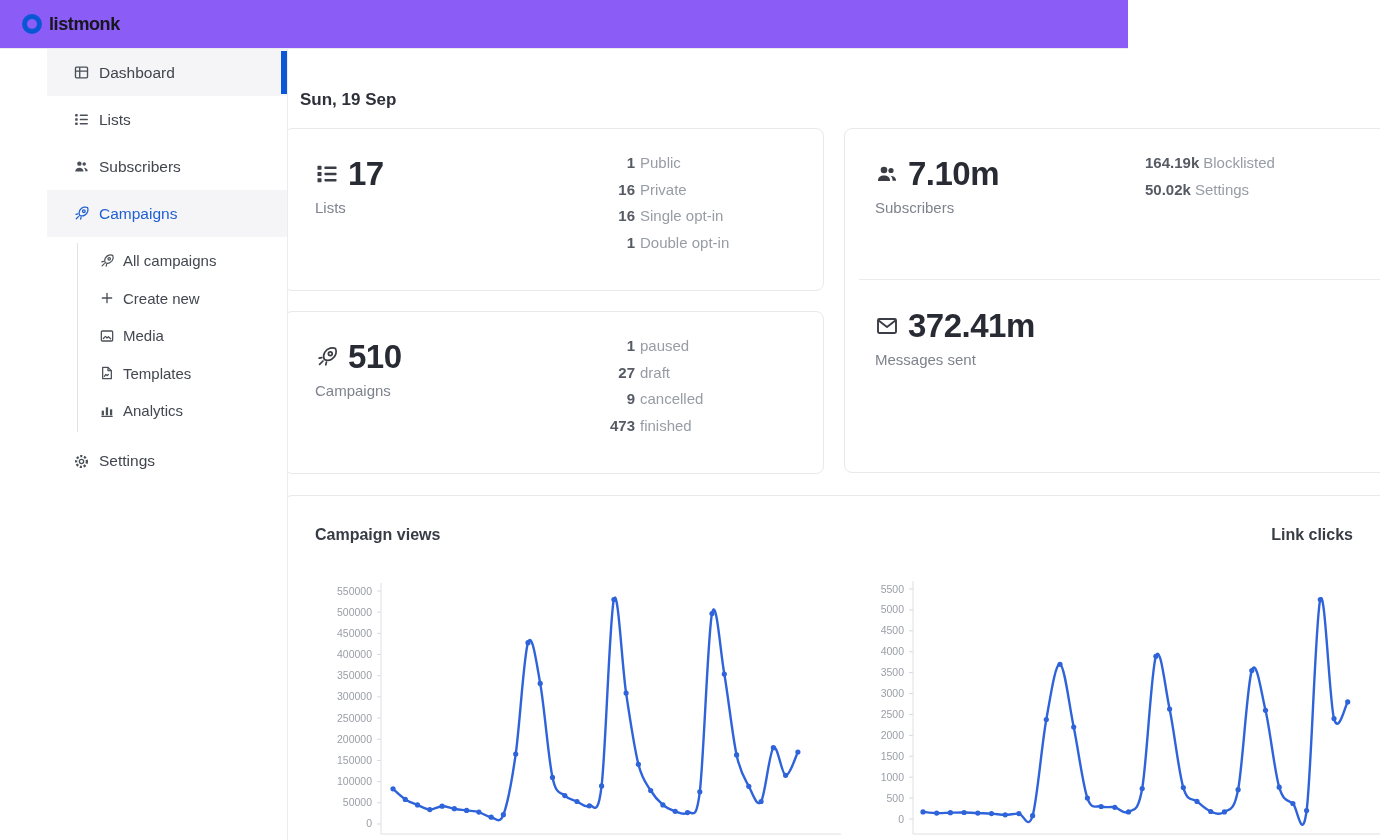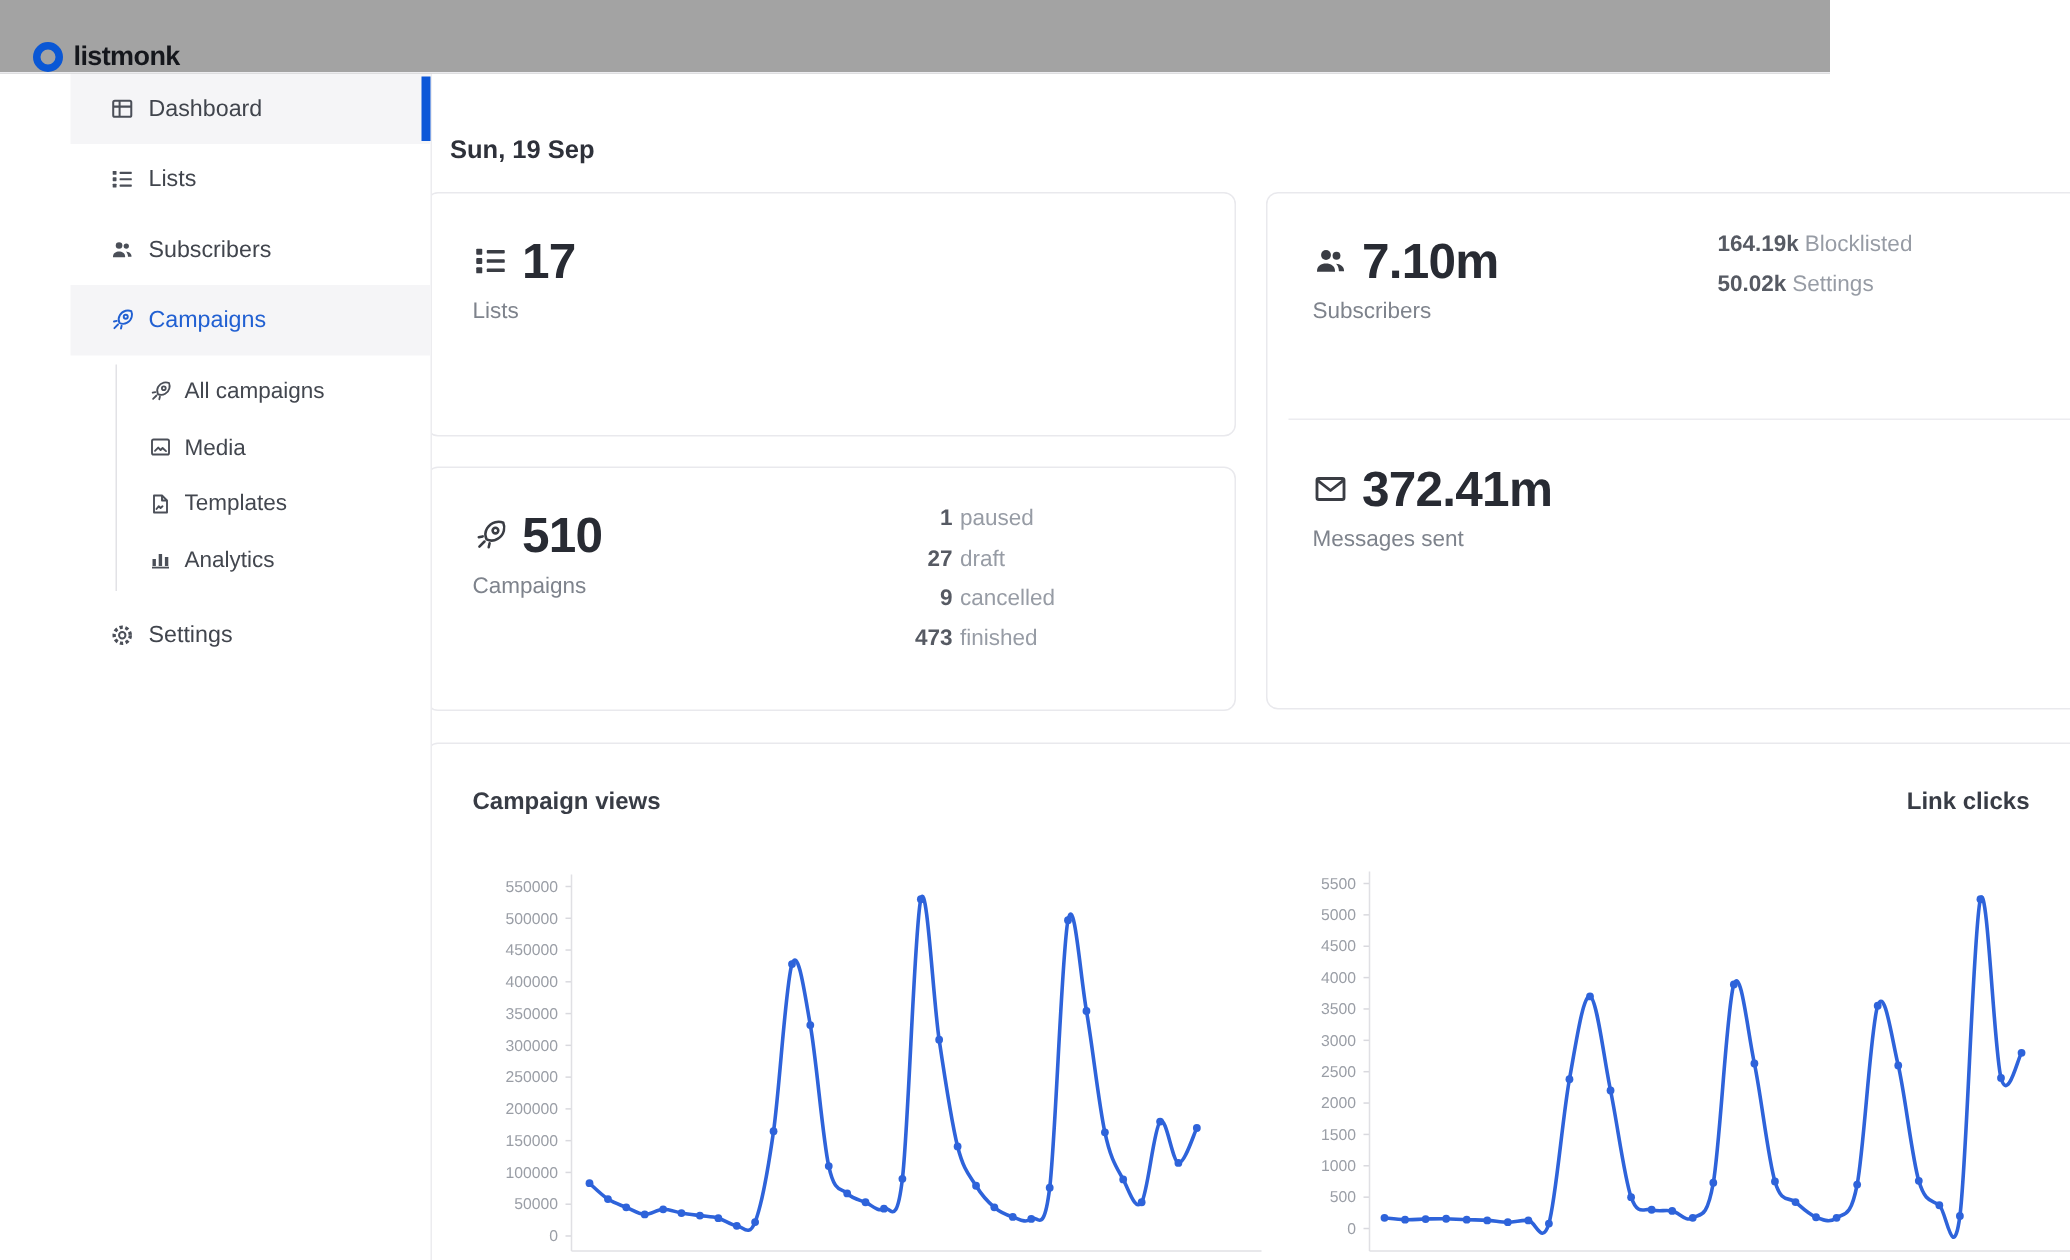--- a/index.html
+++ b/index.html
@@ -3,22 +3,22 @@
 <meta charset="utf-8">
 <style>
   html,body{margin:0;padding:0;}
   body{
     width:1380px;height:840px;overflow:hidden;position:relative;
     background:#fff;color:#3f434b;
     font-family:"Liberation Sans","DejaVu Sans",sans-serif;
     -webkit-font-smoothing:antialiased;
   }
   
-  .topbar{position:absolute;left:0;top:0;width:1220px;height:48px;background:#a3a3a3;
-    border-bottom:1px solid #ececef;z-index:5;display:flex;align-items:flex-end;}
+  .topbar{position:absolute;left:0;top:0;width:1128px;height:48px;background:#8b5cf6;
+    border-bottom:1px solid #ececef;z-index:5;display:flex;align-items:center;}
   .logo{display:flex;align-items:center;gap:7px;margin-left:22px;cursor:pointer;text-decoration:none;}
   .logo-ring{width:10px;height:10px;border:5px solid #0a57d5;border-radius:50%;display:inline-block;}
   .logo-text{font-size:18px;font-weight:800;color:#15171c;letter-spacing:-0.4px;}
   
   .sidebar{position:absolute;left:0;top:49px;width:240px;height:791px;background:#fff;
     border-right:1px solid #ececef;z-index:4;padding-left:47px;}
   .nav-item{position:relative;height:47px;display:flex;align-items:center;gap:9px;
     padding-left:26px;font-size:15.5px;color:#41454d;cursor:pointer;}
   .nav-item .nicon{width:17px;height:17px;display:inline-flex;color:#4b4f58;flex:0 0 auto;}
   .nav-item.current{background:#f5f5f7;}
@@ -123,20 +123,28 @@
         <svg viewBox="0 0 24 24" fill="none" stroke="currentColor" stroke-width="1.8" stroke-linecap="round">
           <path d="M9.4 14.6C6.9 9.4 10.8 4.2 15.2 3.1c2.2-.5 4.2-.1 5.3.4.5 1.1.9 3.1.4 5.3-1.1 4.4-6.3 8.3-11.5 5.8z"></path>
           <circle cx="15.3" cy="8.7" r="1.9"></circle>
           <path d="M8 16l-3.4 3.4M6.8 12.6l-2.6.6M11.4 17.2l-.6 2.6"></path>
         </svg>
       </span>
       <span>All campaigns</span>
     </div>
     <div class="subnav-item">
       <span class="nicon">
+        <svg viewBox="0 0 24 24" fill="none" stroke="currentColor" stroke-width="2" stroke-linecap="round">
+          <path d="M12 5v14M5 12h14"></path>
+        </svg>
+      </span>
+      <span>Create new</span>
+    </div>
+    <div class="subnav-item">
+      <span class="nicon">
         <svg viewBox="0 0 24 24" fill="none" stroke="currentColor" stroke-width="1.9">
           <rect x="3.5" y="4.5" width="17" height="15" rx="1.6"></rect>
           <path d="M6.5 15.8l3.2-3.2 2.4 2.4 2-2 3.4 3.1" stroke-linecap="round" stroke-linejoin="round"></path>
         </svg>
       </span>
       <span>Media</span>
     </div>
     <div class="subnav-item">
       <span class="nicon">
         <svg viewBox="0 0 24 24" fill="none" stroke="currentColor" stroke-width="1.9" stroke-linejoin="round">
@@ -182,20 +190,26 @@
             <rect x="9.5" y="4.6" width="12" height="2.4" rx="0.6"></rect>
           <rect x="2.5" y="10" width="4" height="4" rx="0.6"></rect>
             <rect x="9.5" y="10.8" width="12" height="2.4" rx="0.6"></rect>
           <rect x="2.5" y="16.2" width="4" height="4" rx="0.6"></rect>
             <rect x="9.5" y="17" width="12" height="2.4" rx="0.6"></rect>
         </svg>
       </span>
       <span class="bignum">17</span>
     </div>
     <div class="cardlabel">Lists</div>
+  </div>
+  <div class="substats ralign">
+    <div><b>1</b><span>Public</span></div>
+    <div><b>16</b><span>Private</span></div>
+    <div><b>16</b><span>Single opt-in</span></div>
+    <div><b>1</b><span>Double opt-in</span></div>
   </div>
 </section>
 
 <section class="card card-campaigns">
   <div class="statblock">
     <div class="bigrow">
       <span class="bigicon">
         <svg viewBox="0 0 24 24" fill="none" stroke="currentColor" stroke-width="1.7" stroke-linecap="round">
           <path d="M9.4 14.6C6.9 9.4 10.8 4.2 15.2 3.1c2.2-.5 4.2-.1 5.3.4.5 1.1.9 3.1.4 5.3-1.1 4.4-6.3 8.3-11.5 5.8z"></path>
           <circle cx="15.3" cy="8.7" r="1.9"></circle>

